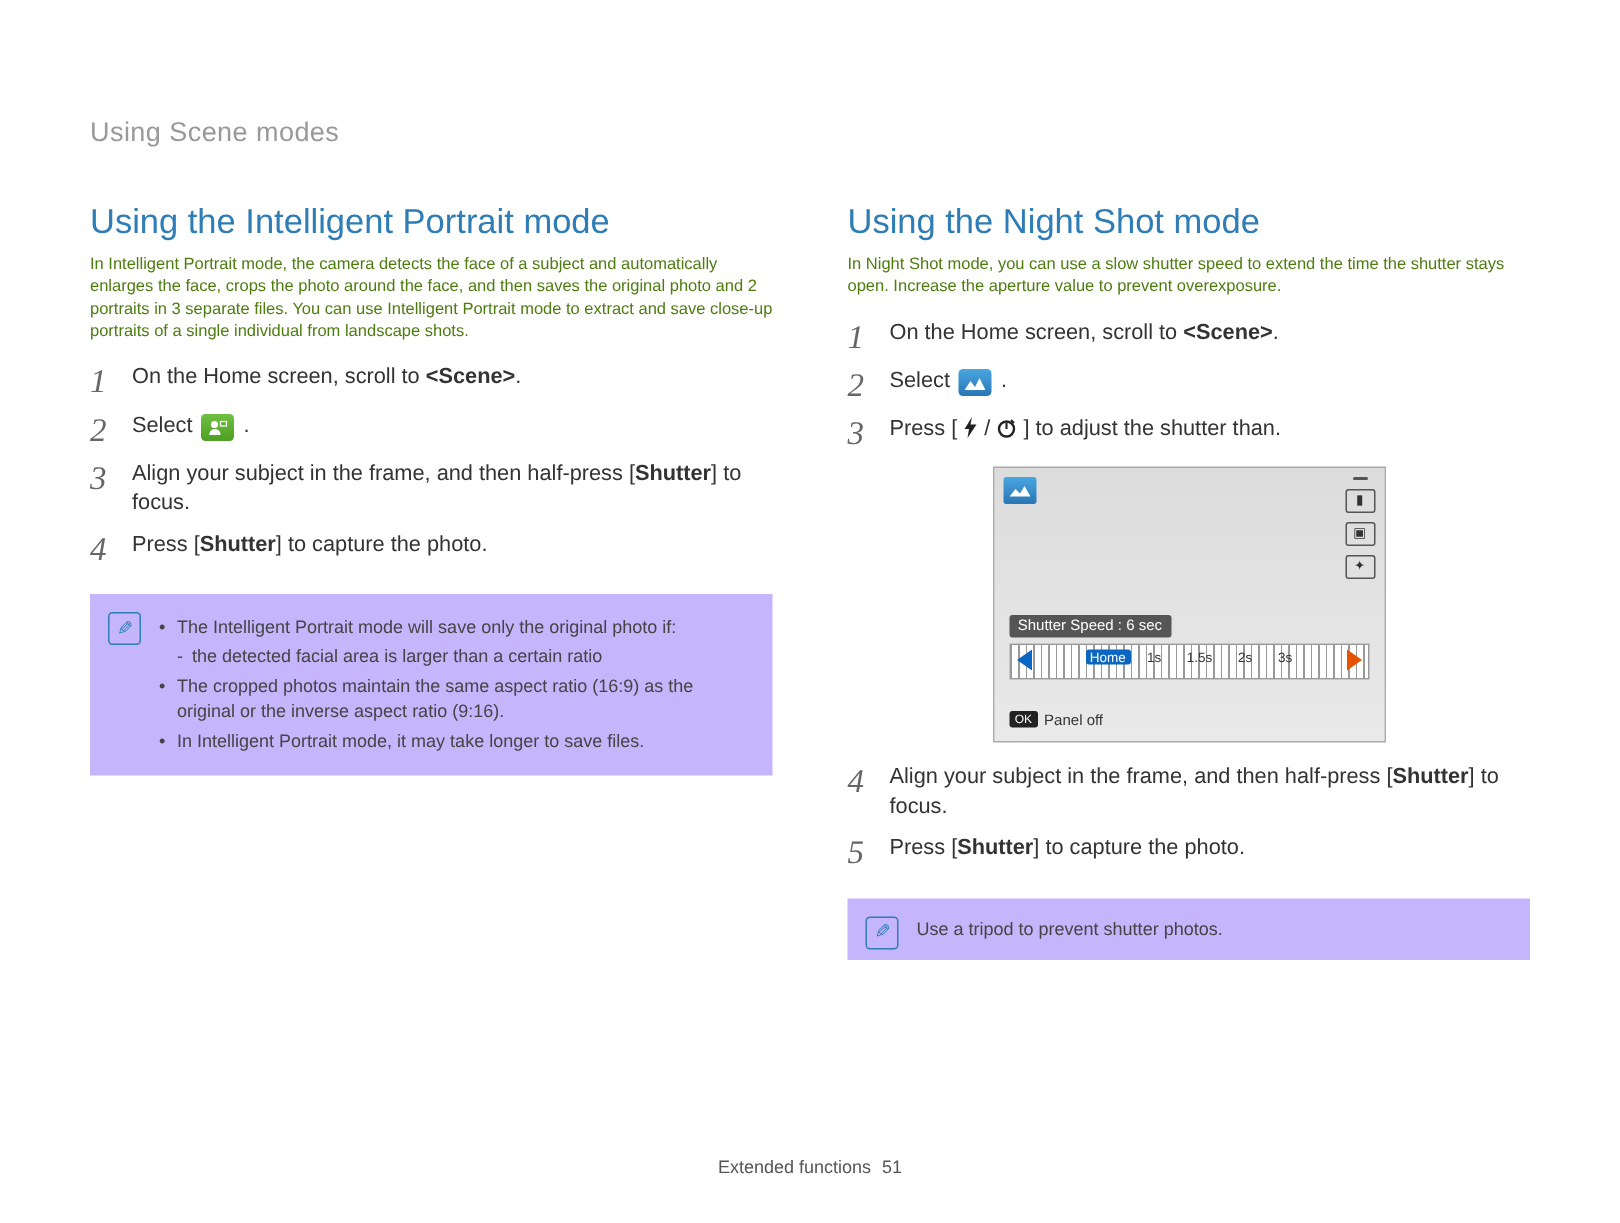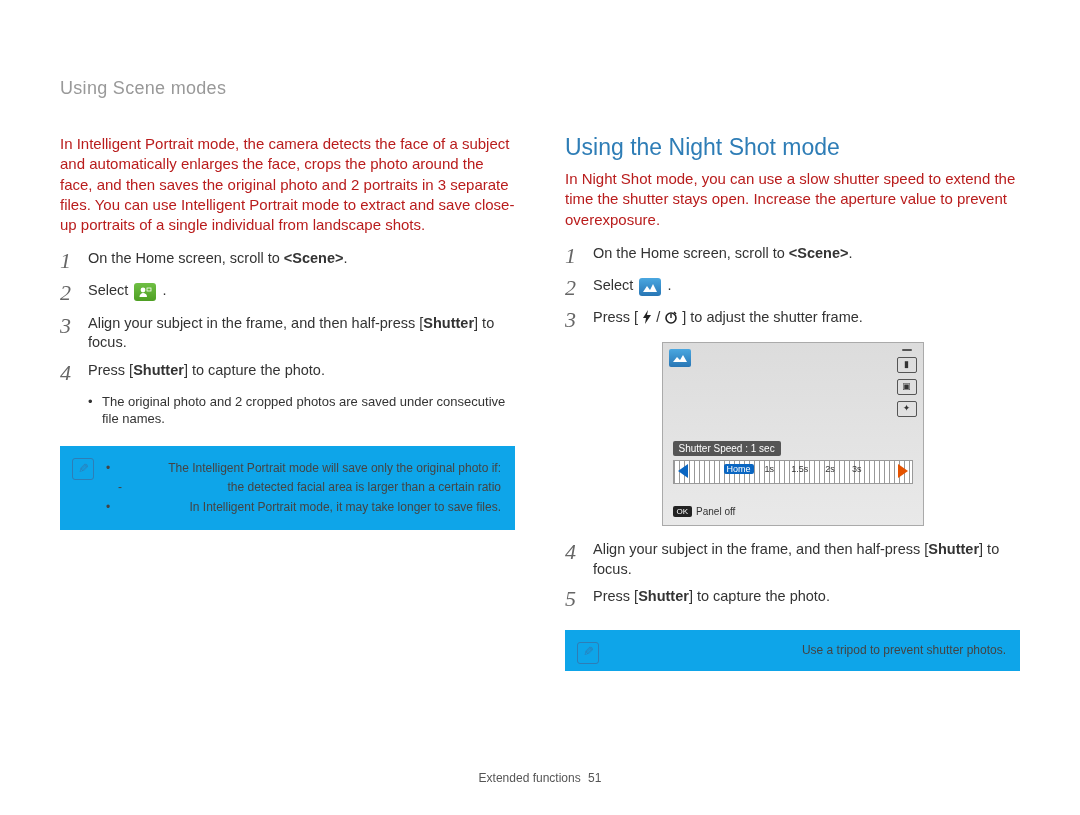--- a/index.html
+++ b/index.html
@@ -36,24 +36,24 @@
     flex: 1;
     min-width: 0;
   }
   h2 {
     font-size: 23px;
     color: #2e7db6;
     font-weight: 400;
     margin: 0 0 8px 0;
   }
   p.intro {
-    font-size: 15px;
+    font-size: 11px;
     line-height: 1.35;
     margin: 0 0 14px 0;
-    color: #b91c1c;
+    color: #4d7c0f;
     font-weight: 300;
   }
   .step {
     display: flex;
     margin: 8px 0;
   }
   .step .num {
     font-family: Georgia, "Times New Roman", serif;
     font-style: italic;
     font-size: 22px;
@@ -77,28 +77,27 @@
     padding-left: 14px;
     font-weight: 300;
   }
   .bullet::before {
     content: "•";
     position: absolute;
     left: 0;
     top: 0;
   }
   .note-box {
-    background: #0ea5e9;
+    background: #c4b5fd;
     margin: 18px 0 0 0;
     padding: 12px 14px 12px 46px;
     position: relative;
     font-size: 12px;
     color: #444;
     line-height: 1.45;
-    text-align: right;
   }
   .note-box .note-icon {
     position: absolute;
     left: 12px;
     top: 12px;
     width: 20px;
     height: 20px;
     border: 1.6px solid #2e7db6;
     border-radius: 3px;
     display:flex;align-items:center;justify-content:center;
@@ -209,20 +208,21 @@
 </style>
 </head>
 <body>
 
 <div class="section-header">Using Scene modes</div>
 
 <div class="page">
   <div class="columns">
 
     <div class="col">
+      <h2>Using the Intelligent Portrait mode</h2>
       <p class="intro">In Intelligent Portrait mode, the camera detects the face of a subject and automatically enlarges the face, crops the photo around the face, and then saves the original photo and 2 portraits in 3 separate files. You can use Intelligent Portrait mode to extract and save close-up portraits of a single individual from landscape shots.</p>
 
       <div class="step">
         <div class="num">1</div>
         <div class="body">
           <span>On the Home screen, scroll to </span><b>&lt;Scene&gt;</b><span>.</span>
         </div>
       </div>
 
       <div class="step">
@@ -246,26 +246,26 @@
           <span>Align your subject in the frame, and then half-press [</span><b>Shutter</b><span>] to focus.</span>
         </div>
       </div>
 
       <div class="step">
         <div class="num">4</div>
         <div class="body">
           <span>Press [</span><b>Shutter</b><span>] to capture the photo.</span>
         </div>
       </div>
-      <div class="bullet">The original photo and 2 cropped photos are saved under consecutive file names.</div>
 
       <div class="note-box">
         <span class="note-icon"></span>
         <div class="nb-bullet">The Intelligent Portrait mode will save only the original photo if:</div>
         <div class="nb-sub">the detected facial area is larger than a certain ratio</div>
+        <div class="nb-bullet">The cropped photos maintain the same aspect ratio (16:9) as the original or the inverse aspect ratio (9:16).</div>
         <div class="nb-bullet">In Intelligent Portrait mode, it may take longer to save files.</div>
       </div>
     </div>
 
     <div class="col">
       <h2>Using the Night Shot mode</h2>
       <p class="intro">In Night Shot mode, you can use a slow shutter speed to extend the time the shutter stays open. Increase the aperture value to prevent overexposure.</p>
 
       <div class="step">
         <div class="num">1</div>
@@ -293,38 +293,38 @@
           <span>Press [</span>
           <span class="bracket"><svg width="10" height="14" viewBox="0 0 10 14">
                 <path d="M6 0 L1 8 L4 8 L3 14 L9 5 L5 5 Z" fill="#222"></path>
               </svg></span>
           <span>/</span>
           <span class="bracket"><svg width="14" height="14" viewBox="0 0 14 14">
                 <circle cx="7" cy="8" r="5" fill="none" stroke="#222" stroke-width="1.6"></circle>
                 <path d="M7 8 L7 4" stroke="#222" stroke-width="1.4"></path>
                 <path d="M10 2 L12 4" stroke="#222" stroke-width="1.4"></path>
               </svg></span>
-          <span>] to adjust the shutter frame.</span>
+          <span>] to adjust the shutter than.</span>
         </div>
       </div>
 
       <div class="screen">
         <div class="screen-top-icon">
           <svg width="14" height="10" viewBox="0 0 14 10">
               <path d="M0 9 L4 4 L7 7 L10 2 L14 9 Z" fill="#fff"></path>
             </svg>
         </div>
         <div class="screen-right">
           <span class="bar"></span>
           <span>▮</span>
           <span>▣</span>
           <span>✦</span>
         </div>
         <div class="shutter-bar">
-          <div class="sb-label">Shutter Speed : 1 sec</div>
+          <div class="sb-label">Shutter Speed : 6 sec</div>
           <div class="ruler">
             <div class="larrow"></div>
             <div class="rarrow"></div>
             <div class="ruler-vals">
               <span class="auto">Home</span>
               <span>1s</span>
               <span>1.5s</span>
               <span>2s</span>
               <span>3s</span>
             </div>

